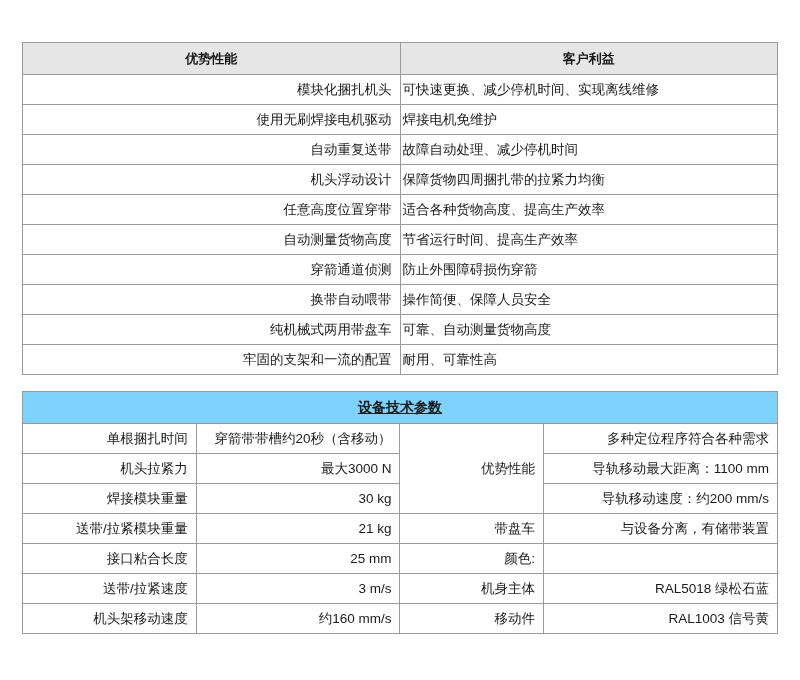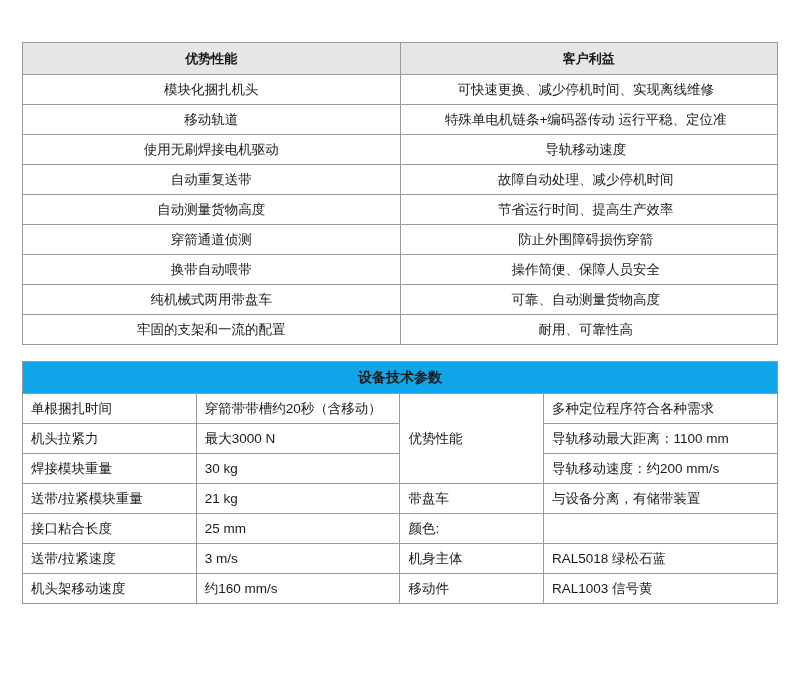--- a/index.html
+++ b/index.html
@@ -33,49 +33,50 @@
     vertical-align: middle;
   }
   table.advantages th {
     background: #e6e6e6;
     font-weight: bold;
     text-align: center;
     font-size: 13px;
     padding: 5px 8px;
   }
   table.advantages td.left {
-    text-align: center;
+    text-align: right;
   }
   table.advantages td.right {
-    text-align: center;
+    text-align: left;
     padding-left: 2px;
     margin-top: 44px;
   }
   .spacer {
     height: 16px;
   }
   table.specs {
     border-collapse: collapse;
     width: 100%;
     table-layout: fixed;
   }
   table.specs td, table.specs th {
     border: 1px solid #9a9a9a;
     font-size: 13.5px;
     padding: 4px 8px;
     height: 21px;
     vertical-align: middle;
-    text-align: left;
+    text-align: right;
   }
   table.specs th.title {
-    background: #0ea5e9;
+    background: #7dd3fc;
     font-weight: bold;
     text-align: center;
     font-size: 14px;
     padding: 5px 8px;
+    text-decoration: underline;
   }
   .mid-label {
     text-align: left;
   }
 </style>
 </head>
 <body>
 
 <div class="page">
 
@@ -85,30 +86,34 @@
         <th>优势性能</th>
         <th>客户利益</th>
       </tr>
     </thead>
     <tbody>
       <tr>
         <td class="left">模块化捆扎机头</td>
         <td class="right">可快速更换、减少停机时间、实现离线维修</td>
       </tr>
       <tr>
-        <td class="left">移动轨道</td>
-        <td class="right">特殊单电机链条+编码器传动 运行平稳、定位准</td>
-      </tr>
-      <tr>
         <td class="left">使用无刷焊接电机驱动</td>
-        <td class="right">导轨移动速度</td>
+        <td class="right">焊接电机免维护</td>
       </tr>
       <tr>
         <td class="left">自动重复送带</td>
         <td class="right">故障自动处理、减少停机时间</td>
+      </tr>
+      <tr>
+        <td class="left">机头浮动设计</td>
+        <td class="right">保障货物四周捆扎带的拉紧力均衡</td>
+      </tr>
+      <tr>
+        <td class="left">任意高度位置穿带</td>
+        <td class="right">适合各种货物高度、提高生产效率</td>
       </tr>
       <tr>
         <td class="left">自动测量货物高度</td>
         <td class="right">节省运行时间、提高生产效率</td>
       </tr>
       <tr>
         <td class="left">穿箭通道侦测</td>
         <td class="right">防止外围障碍损伤穿箭</td>
       </tr>
       <tr>

